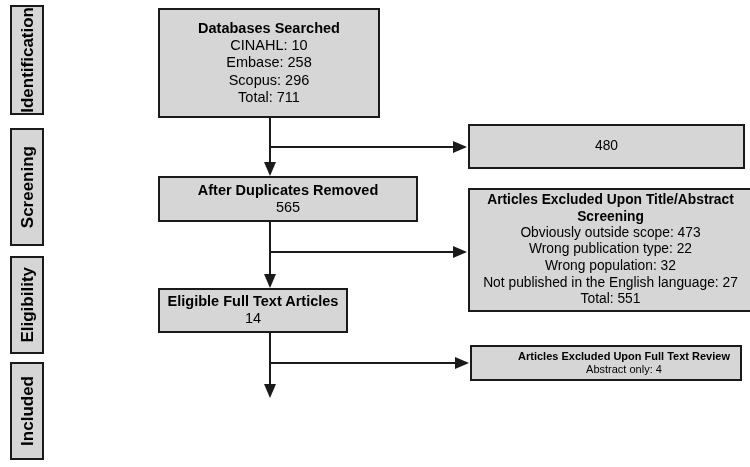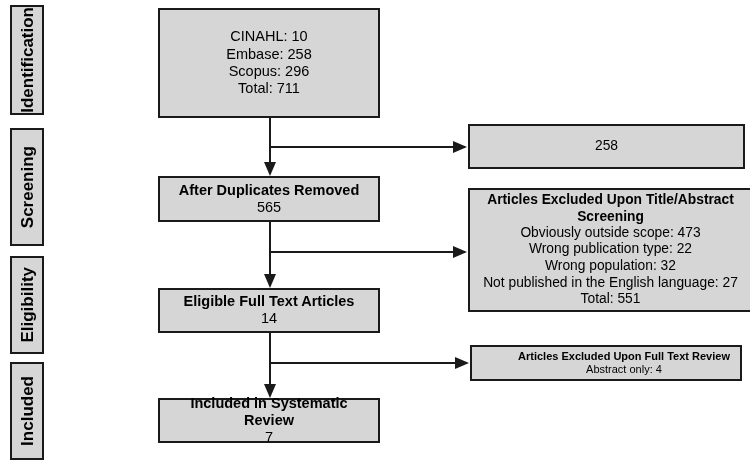--- a/index.html
+++ b/index.html
@@ -106,52 +106,49 @@
     <path d="M270,147 L465,147" stroke="#1a1a1a" stroke-width="2" fill="none" marker-end="url(#arrowhead)"></path>
 
     <path d="M270,222 L270,286" stroke="#1a1a1a" stroke-width="2" fill="none" marker-end="url(#arrowhead)"></path>
     <path d="M270,252 L465,252" stroke="#1a1a1a" stroke-width="2" fill="none" marker-end="url(#arrowhead)"></path>
 
     <path d="M270,333 L270,396" stroke="#1a1a1a" stroke-width="2" fill="none" marker-end="url(#arrowhead)"></path>
     <path d="M270,363 L467,363" stroke="#1a1a1a" stroke-width="2" fill="none" marker-end="url(#arrowhead)"></path>
   </svg>
 
   <div class="nodebox fs15" style="left:158px; top:8px; width:222px; height:110px;">
+    <div class="title">Databases Searched</div>
     <div class="line">CINAHL: 10</div>
     <div class="line">Embase: 258</div>
     <div class="line">Scopus: 296</div>
     <div class="line strong">Total: 711</div>
   </div>
 
   <div class="nodebox fs14" style="left:468px; top:124px; width:277px; height:45px;">
-    <div class="line">258</div>
+    <div class="line">480</div>
   </div>
 
-  <div class="nodebox fs15" style="left:158px; top:176px; width:222px; height:46px;">
+  <div class="nodebox fs15" style="left:158px; top:176px; width:260px; height:46px;">
     <div class="title">After Duplicates Removed</div>
     <div class="line">565</div>
   </div>
 
   <div class="nodebox fs14" style="left:468px; top:188px; width:285px; height:124px;">
     <div class="title">Articles Excluded Upon Title/Abstract Screening</div>
     <div class="line">Obviously outside scope: 473</div>
     <div class="line">Wrong publication type: 22</div>
     <div class="line">Wrong population: 32</div>
     <div class="line">Not published in the English language: 27</div>
     <div class="line strong">Total: 551</div>
   </div>
 
-  <div class="nodebox fs15" style="left:158px; top:288px; width:222px; height:45px;">
+  <div class="nodebox fs15" style="left:158px; top:288px; width:190px; height:45px;">
     <div class="title">Eligible Full Text Articles</div>
     <div class="line">14</div>
   </div>
 
   <div class="nodebox fs11" style="left:470px; top:345px; width:272px; height:36px;">
     <div class="title">Articles Excluded Upon Full Text Review</div>
     <div class="line">Abstract only: 4</div>
   </div>
 
-  <div class="nodebox fs15" style="left:158px; top:398px; width:222px; height:45px;">
-    <div class="title">Included in Systematic Review</div>
-    <div class="line">7</div>
-  </div>
 
 </div>
 
 </body></html>

